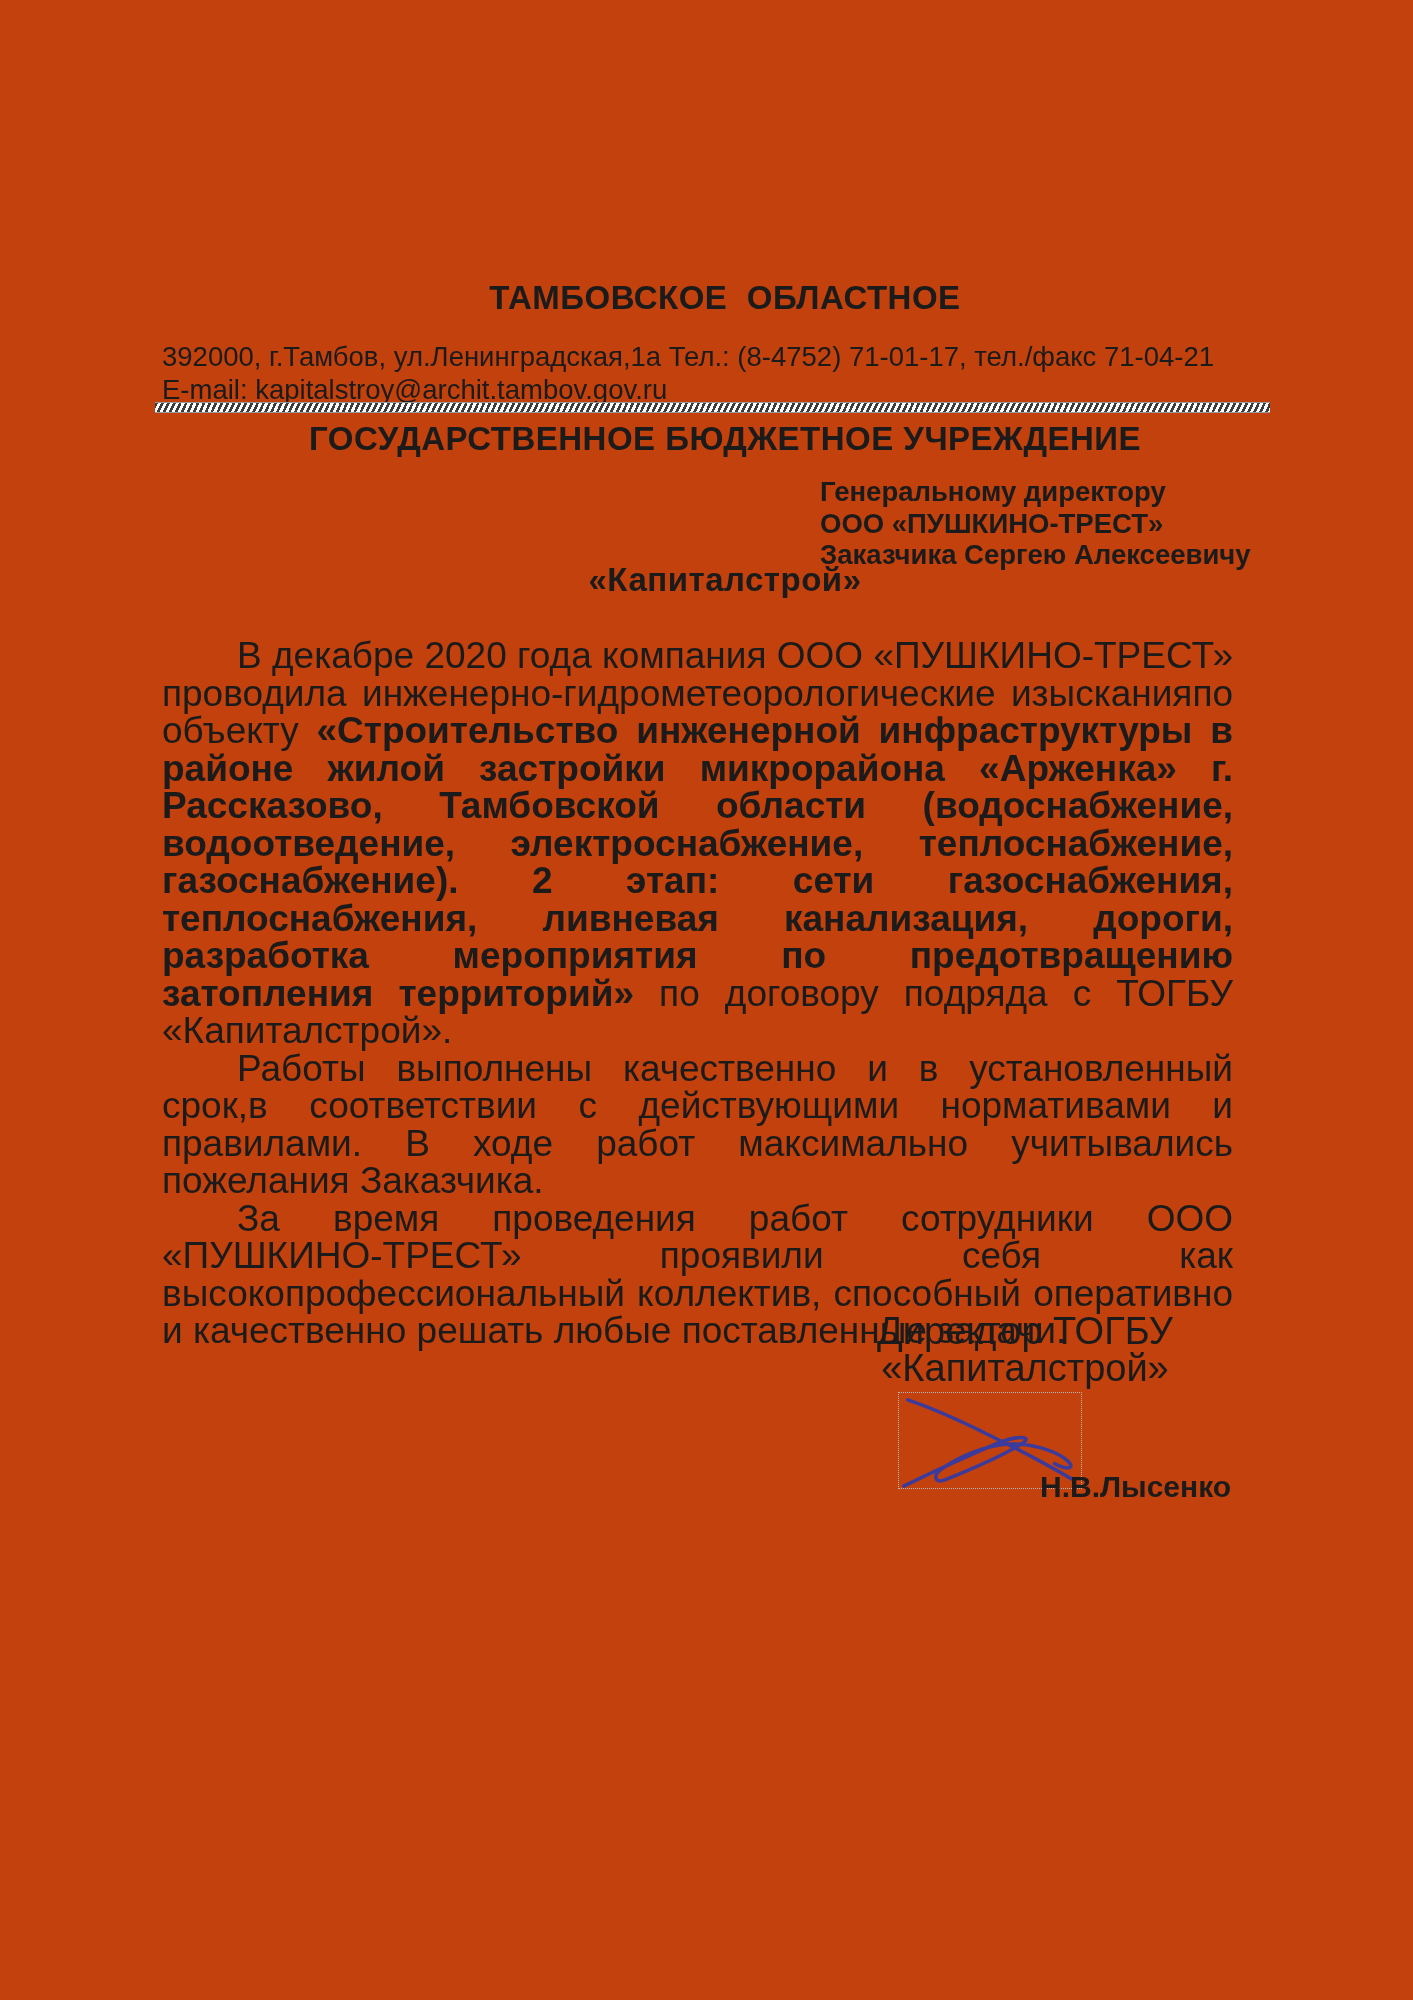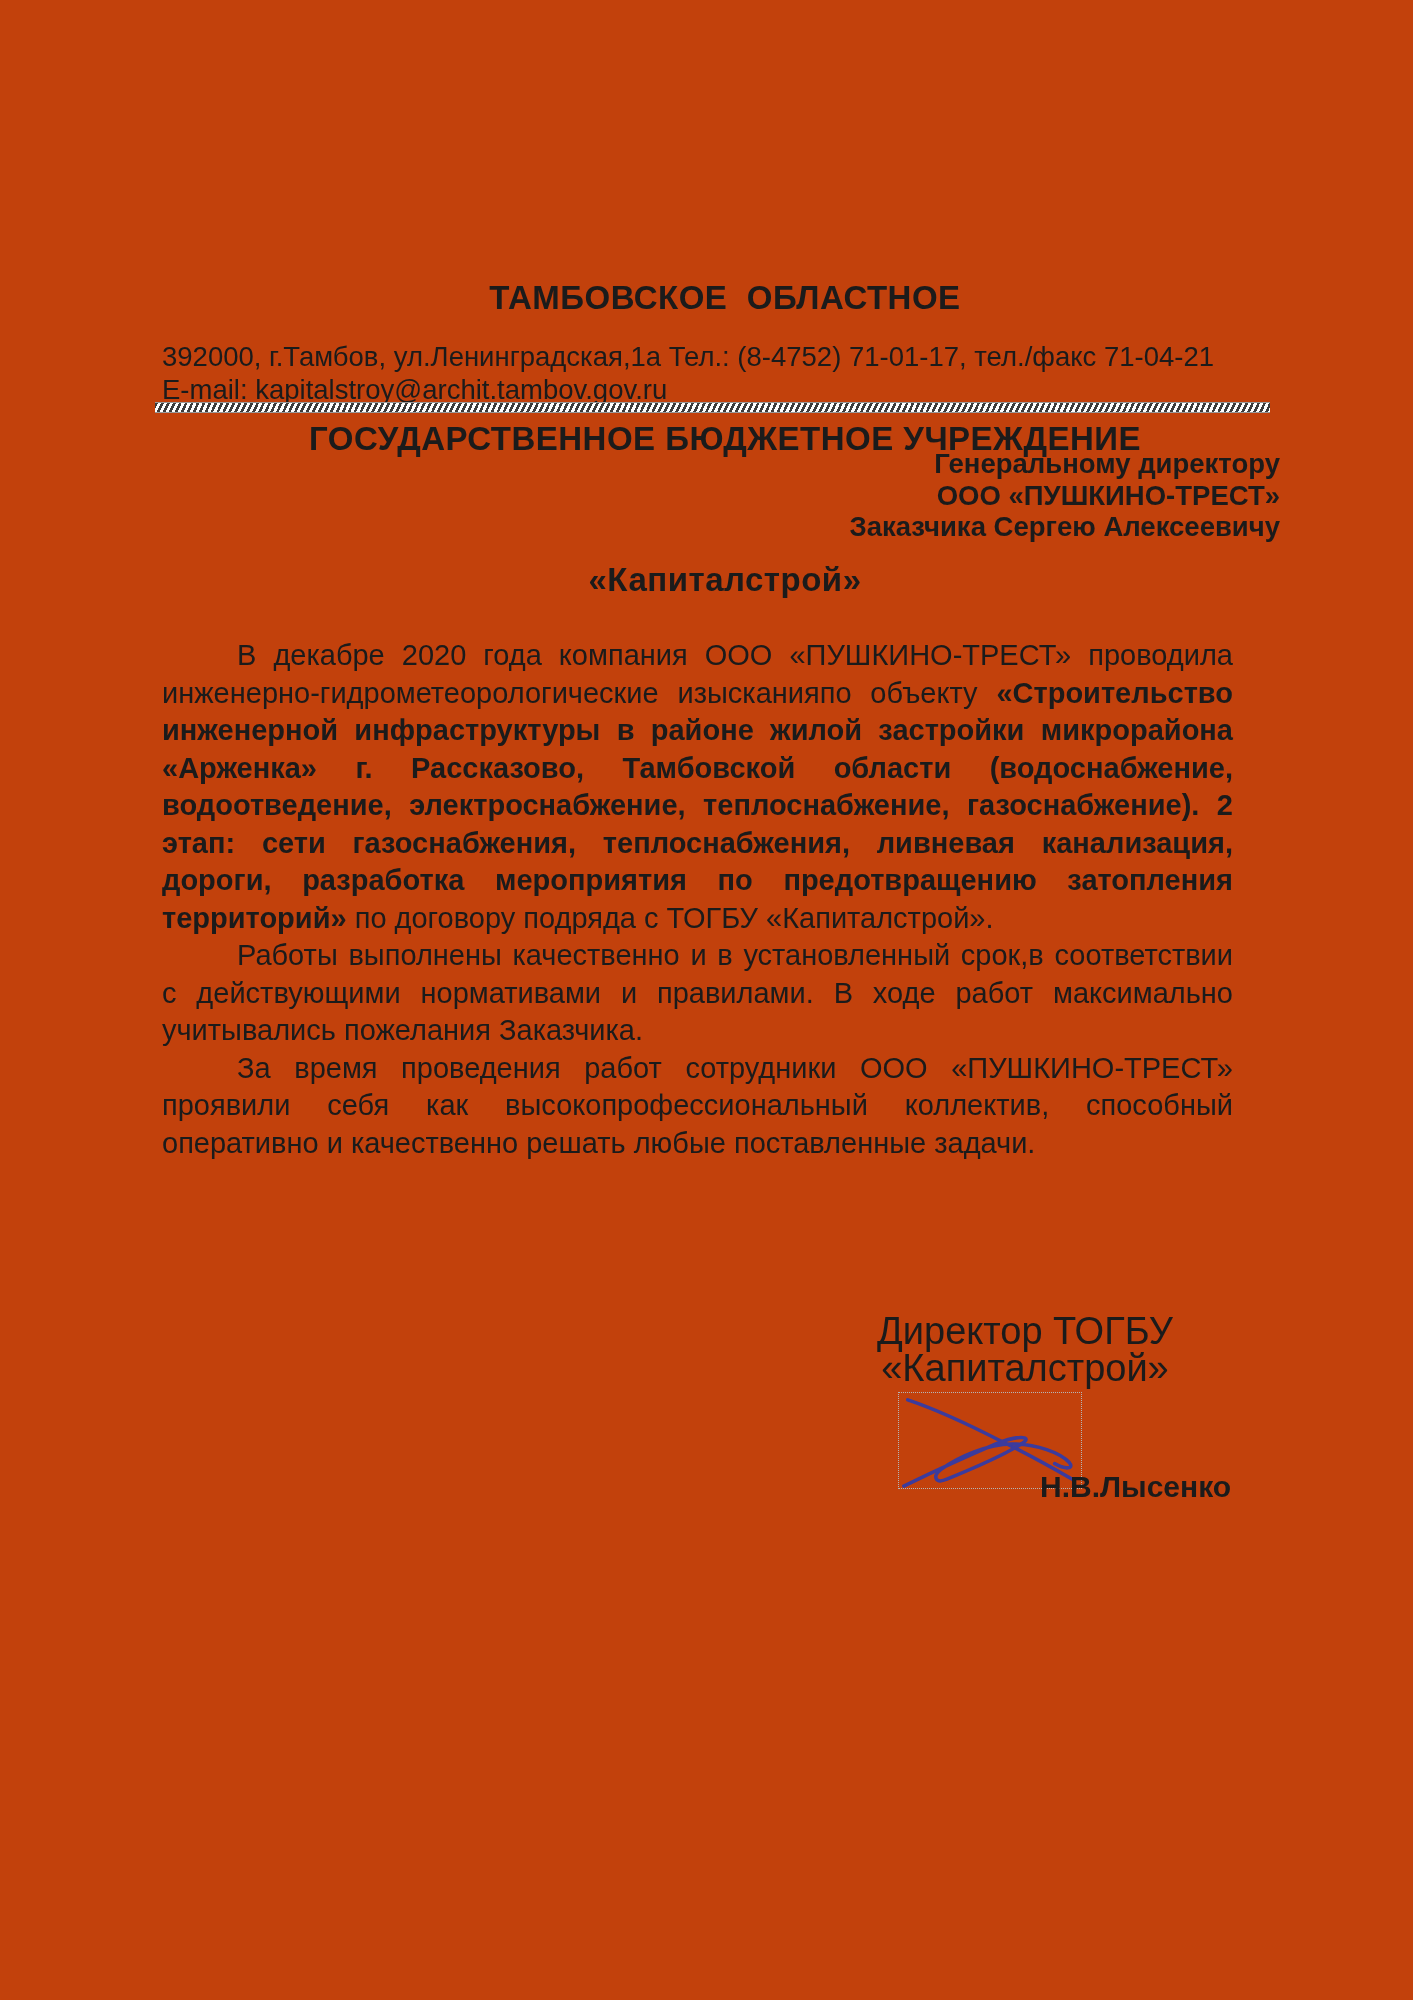--- a/index.html
+++ b/index.html
@@ -26,28 +26,28 @@
     font-size:27.5px;line-height:33px;
   }
   .hatch-divider{
     position:absolute;top:402px;left:155px;width:1115px;height:9px;
     background:repeating-linear-gradient(115deg,#3c3c3c 0px,#3c3c3c 2.6px,#ffffff 2.6px,#ffffff 5.4px);
     border-top:1px solid #9a9a9a;
     border-bottom:1px solid #9a9a9a;
   }
   
   .recipient{
-    position:absolute;top:448px;left:820px;width:460px;
-    text-align:right;font-weight:bold;
+    position:absolute;top:476px;left:820px;width:460px;
+    text-align:left;font-weight:bold;
     font-size:27.5px;line-height:31.5px;
   }
   
   .body-text{
     position:absolute;top:637px;left:162px;width:1071px;
-    font-size:29px;line-height:37.5px;text-align:justify;
+    font-size:37px;line-height:37.5px;text-align:justify;
   }
   .body-text p{margin:0;text-indent:75px;}
   .body-text .b{font-weight:bold;}
   
   .sig-title{
     position:absolute;top:1313px;left:850px;width:350px;
     text-align:center;font-size:38px;line-height:37px;
   }
   .sig-box{
     position:absolute;top:1392px;left:898px;width:184px;height:97px;

